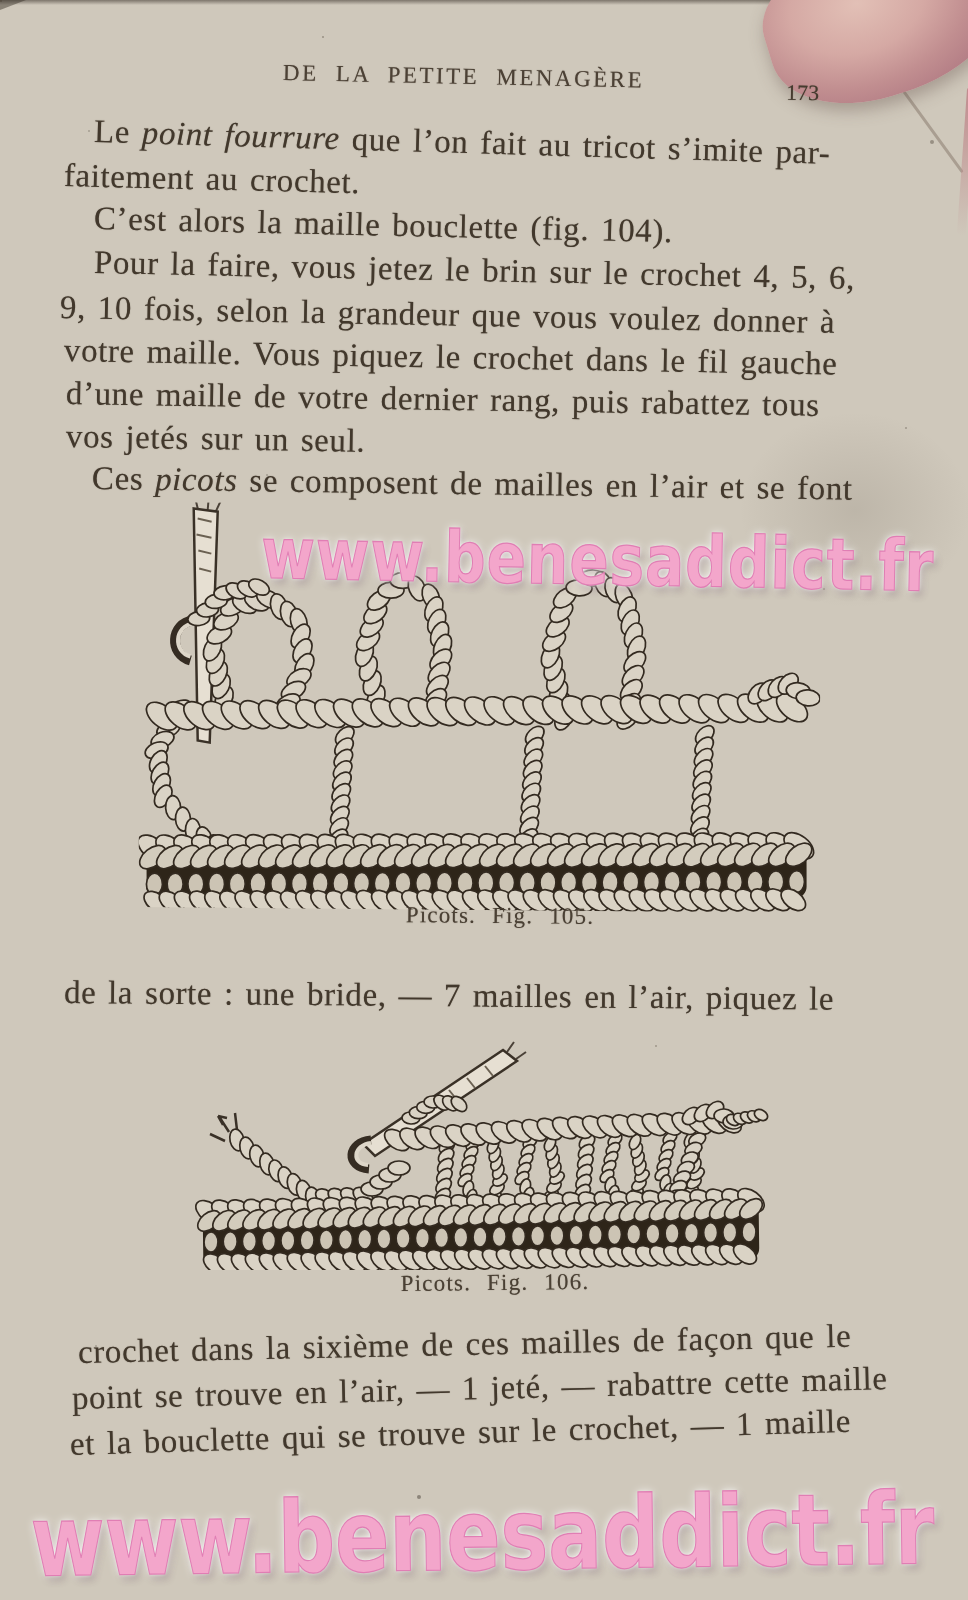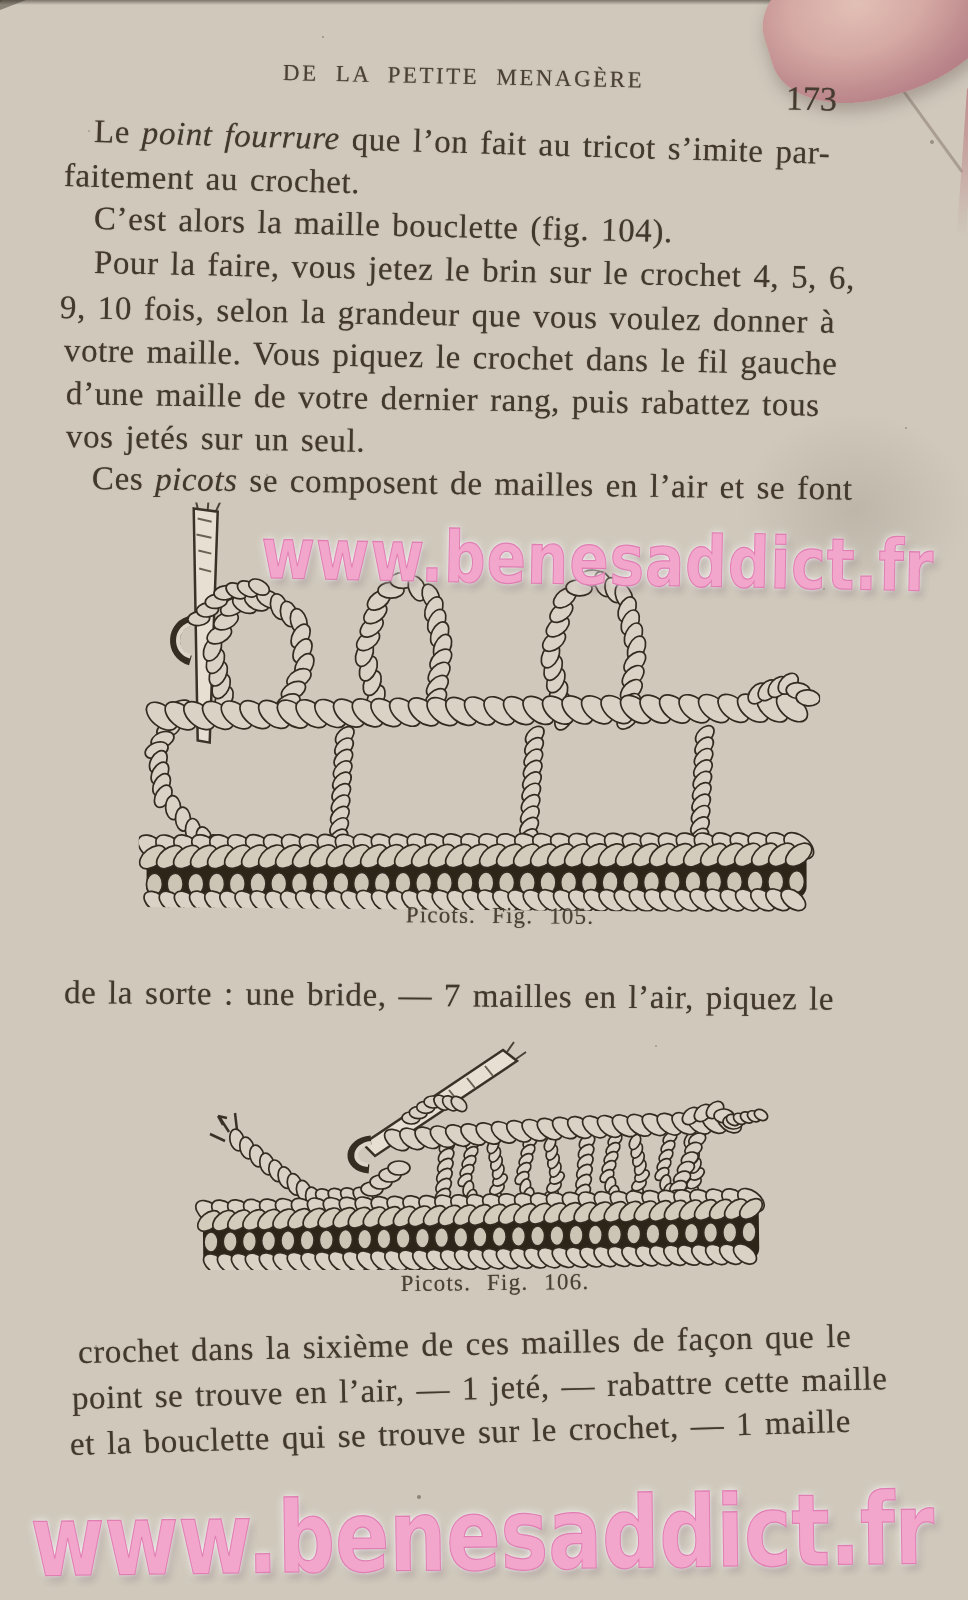--- a/index.html
+++ b/index.html
@@ -11,21 +11,21 @@
       linear-gradient(0deg, rgba(70,60,48,.20), rgba(70,60,48,0) 5%),
       linear-gradient(180deg, rgba(70,60,48,.18), rgba(70,60,48,0) 3%),
       radial-gradient(140% 90% at 42% 30%, #dcd6cc 0%, #d5cec3 40%, #cac3b6 68%, #b7af a1 88%, #b2aa9c 100%);
     background-color:#cfc8bb;}
   .tl{position:absolute;white-space:nowrap;font-size:33px;line-height:1.2;
       color:#42382c;letter-spacing:.6px;word-spacing:3px;
       text-shadow:0 0 1px rgba(66,56,44,.55);transform-origin:left center;}
   .it{font-style:italic;}
   .hdr{position:absolute;font-size:23px;letter-spacing:2.5px;word-spacing:9px;
       color:#4c4135;text-shadow:0 0 1px rgba(70,60,48,.5);transform-origin:left center;white-space:nowrap;}
-  .pgn{position:absolute;font-size:34px;color:#453b2f;text-shadow:0 0 1px rgba(66,56,44,.6);}
+  .pgn{position:absolute;font-size:22px;color:#453b2f;text-shadow:0 0 1px rgba(66,56,44,.6);}
   .cap{position:absolute;font-size:23px;letter-spacing:1.2px;word-spacing:9px;
       color:#4a4034;text-shadow:0 0 1px rgba(70,60,48,.5);text-align:center;width:310px;transform-origin:center;}
   .wm{position:absolute;font-family:"DejaVu Sans",sans-serif;font-weight:700;color:#f3a6cb;
       white-space:nowrap;-webkit-text-stroke:1px #e07eb4;
       text-shadow:0 0 9px rgba(255,255,255,.85),0 0 3px rgba(255,255,255,.6),3px 4px 7px rgba(80,50,65,.30);}
   #wm-mid{left:262px;top:512px;font-size:58px;letter-spacing:1px;
       transform:rotate(1.1deg) scaleY(1.22);transform-origin:left top;}
   #wm-bot{left:30px;top:1484px;font-size:80px;letter-spacing:0;
       transform:rotate(-0.8deg) scaleY(1.24);transform-origin:left top;}
   .figsvg{position:absolute;}

